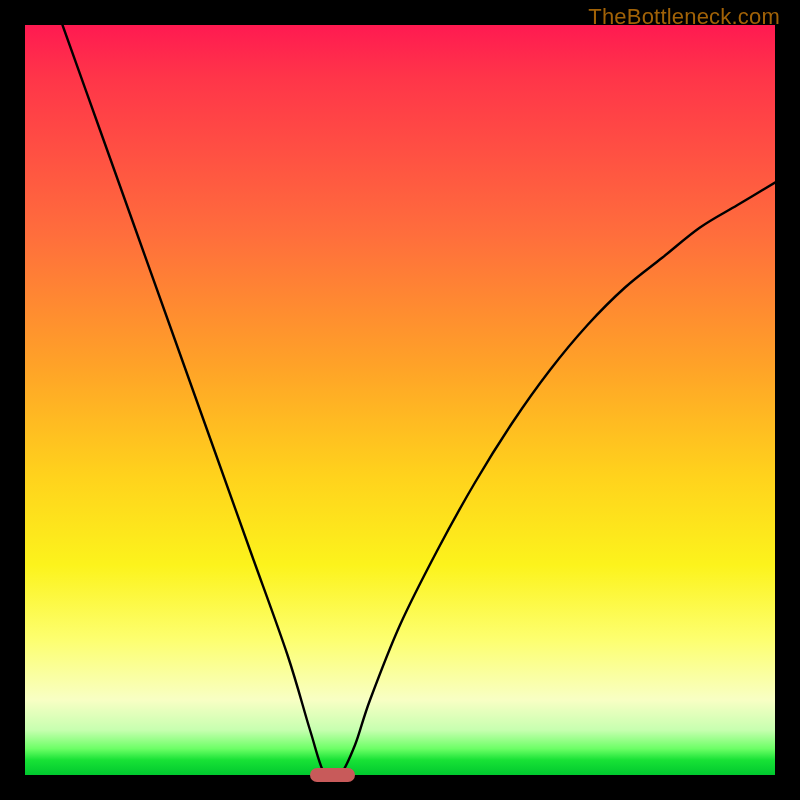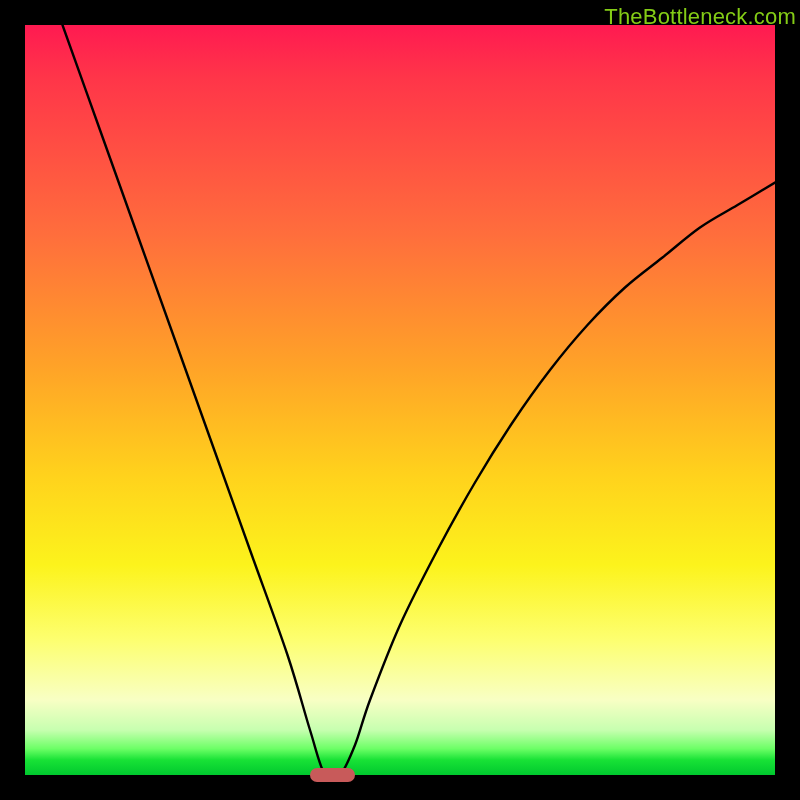--- a/index.html
+++ b/index.html
@@ -38,22 +38,22 @@
       #f8ffc4 90%,
       #c7ffb0 94%,
       #6cff66 96.5%,
       #18e236 98%,
       #00c82e 100%
     );
   }
   .watermark {
     position: absolute;
     top: 4px;
-    right: 4px;
-    color: #84cc16;
+    right: 20px;
+    color: #a16207;
     font-size: 22px;
     letter-spacing: 0.2px;
     font-weight: 400;
     user-select: none;
   }
   svg.curve {
     position: absolute;
     left: 0;
     top: 0;
     width: 750px;

